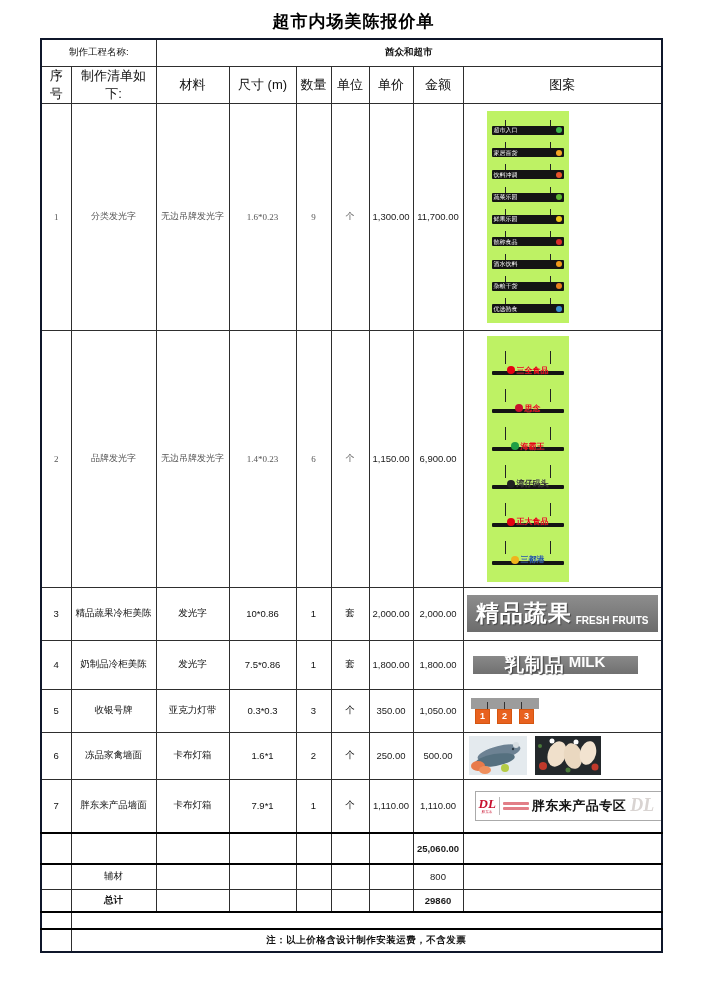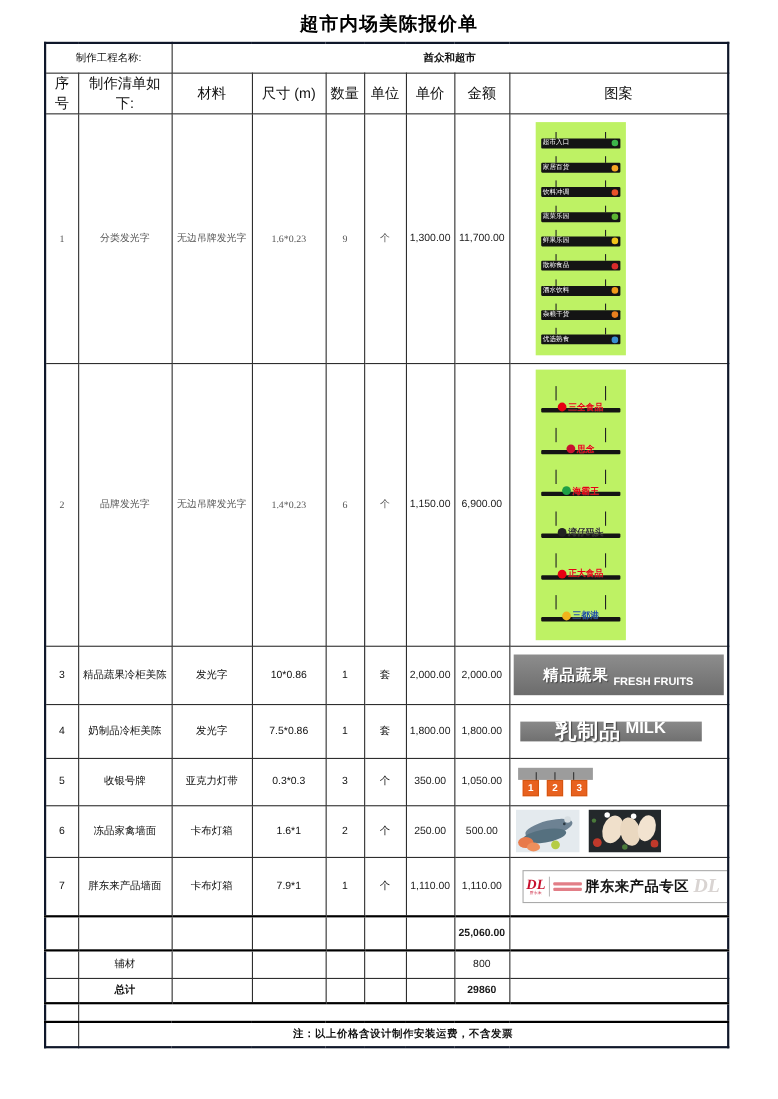--- a/index.html
+++ b/index.html
@@ -47,21 +47,21 @@
   
   .panel.brand{width:82px;height:240px;justify-content:space-evenly;padding:3px 0;}
   .bsign{display:flex;flex-direction:column;align-items:center;width:78px;}
   .bbar{position:relative;width:72px;height:12px;display:flex;align-items:center;justify-content:center;gap:2px;}
   .bbar::before{content:"";position:absolute;left:0;right:0;bottom:1px;height:4px;background:#141414;border-radius:1px;}
   .bdot{position:relative;width:8px;height:8px;border-radius:50%;display:block;z-index:1;}
   .blabel{position:relative;font-size:8px;font-weight:bold;line-height:9px;white-space:nowrap;z-index:1;text-shadow:0 0 1px rgba(255,255,255,.4);}
 
   
   .banner{height:37px;background:linear-gradient(#8d8d8d,#6c6c6c);display:flex;align-items:center;justify-content:center;gap:4px;color:#fff;}
-  .banner .cn{font-weight:bold;font-size:14px;letter-spacing:1px;text-shadow:1px 1px 1px #444;}
+  .banner .cn{font-weight:bold;font-size:23px;letter-spacing:1px;text-shadow:1px 1px 1px #444;}
   .banner .en{font-weight:bold;font-size:10px;align-self:flex-end;margin-bottom:6px;letter-spacing:0px;}
   .banner.produce{width:191px;margin-left:1px;}
   .banner.milk{width:165px;height:18px;margin-left:7px;background:linear-gradient(#898989,#707070);}
   .banner.milk .cn{font-size:19px;}
   .banner.milk .en{font-size:15px;margin-bottom:4px;}
 
   
   .cashier{margin-left:4px;width:70px;display:flex;flex-direction:column;align-items:center;}
   .cash-rail{width:68px;height:11px;background:#9c9c9c;display:flex;justify-content:space-evenly;align-items:flex-end;}
   .cash-rail i{display:block;width:1px;height:7px;background:#333;}

